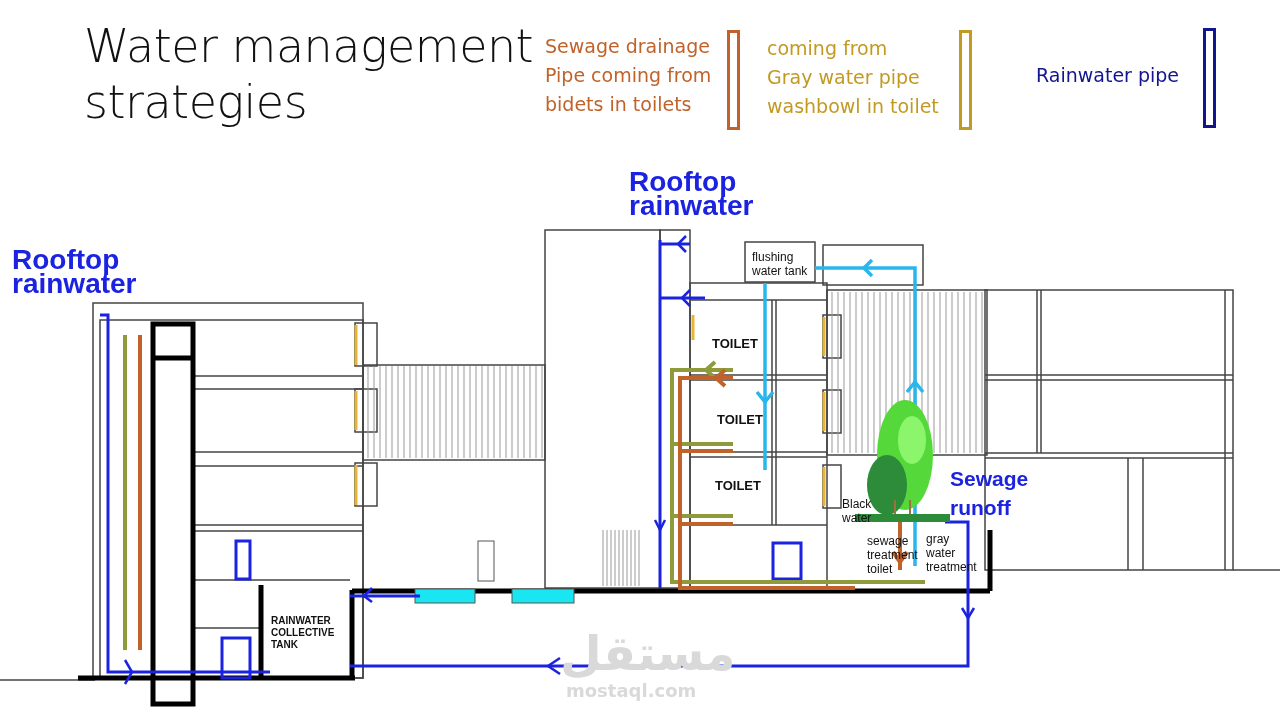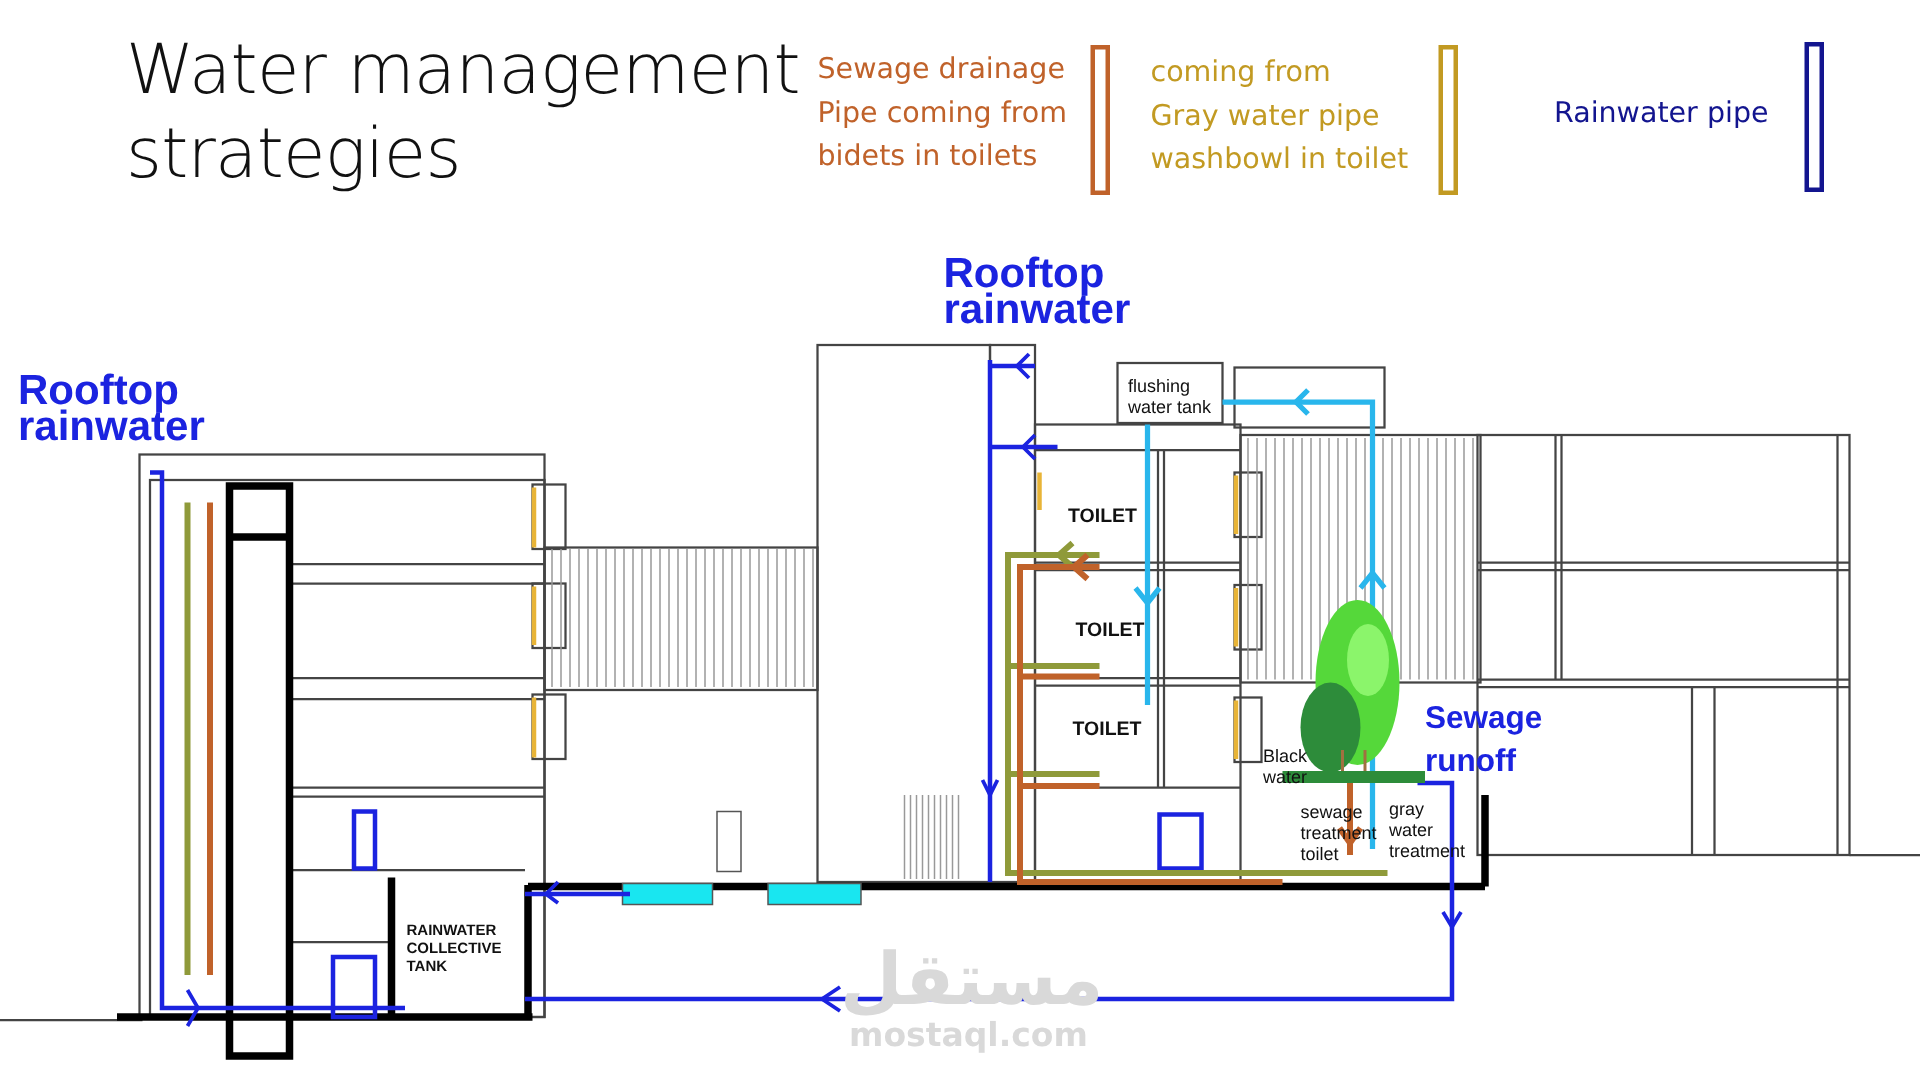--- a/index.html
+++ b/index.html
@@ -277,13 +277,13 @@
   <div>water</div>
   <div>treatment</div>
 </div>
 <div class="small" style="left:271px;top:615px;font-size:10px;line-height:12px;font-weight:bold;">
   <div>RAINWATER</div>
   <div>COLLECTIVE</div>
   <div>TANK</div>
 </div>
 
 <div class="wm" style="left:560px;top:628px;font-size:48px;line-height:50px;">مستقل</div>
-<div class="wm" style="left:566px;top:678px;font-size:22px;line-height:26px;">mostaql.com</div>
+<div class="wm" style="left:566px;top:678px;font-size:18px;line-height:26px;">mostaql.com</div>
 
 </body></html>

